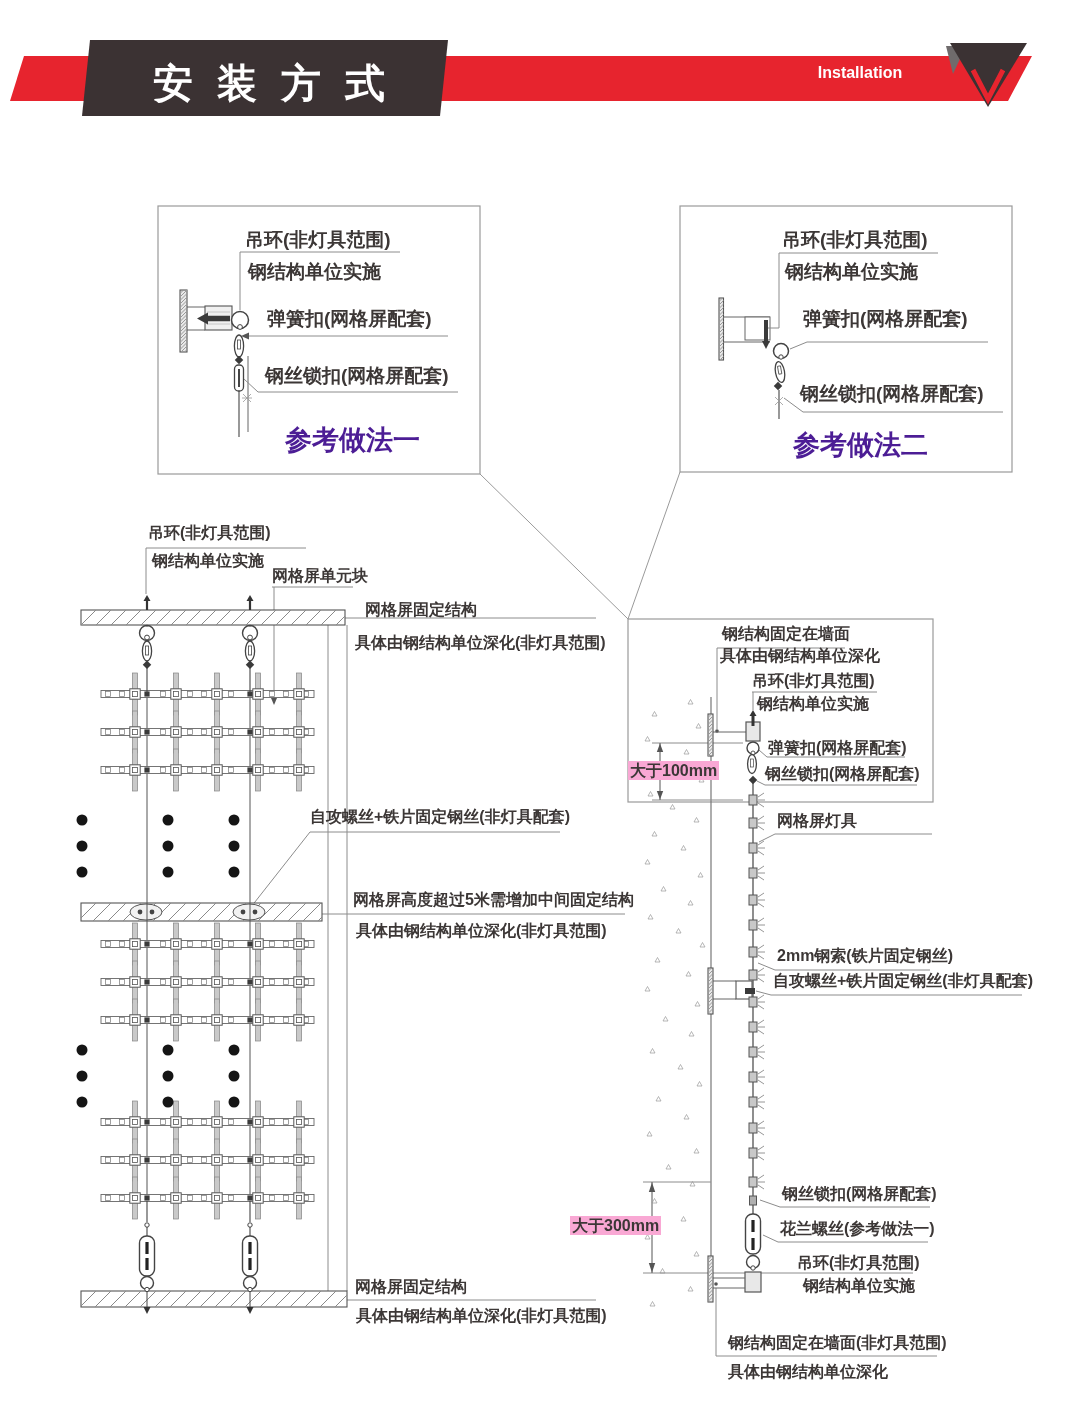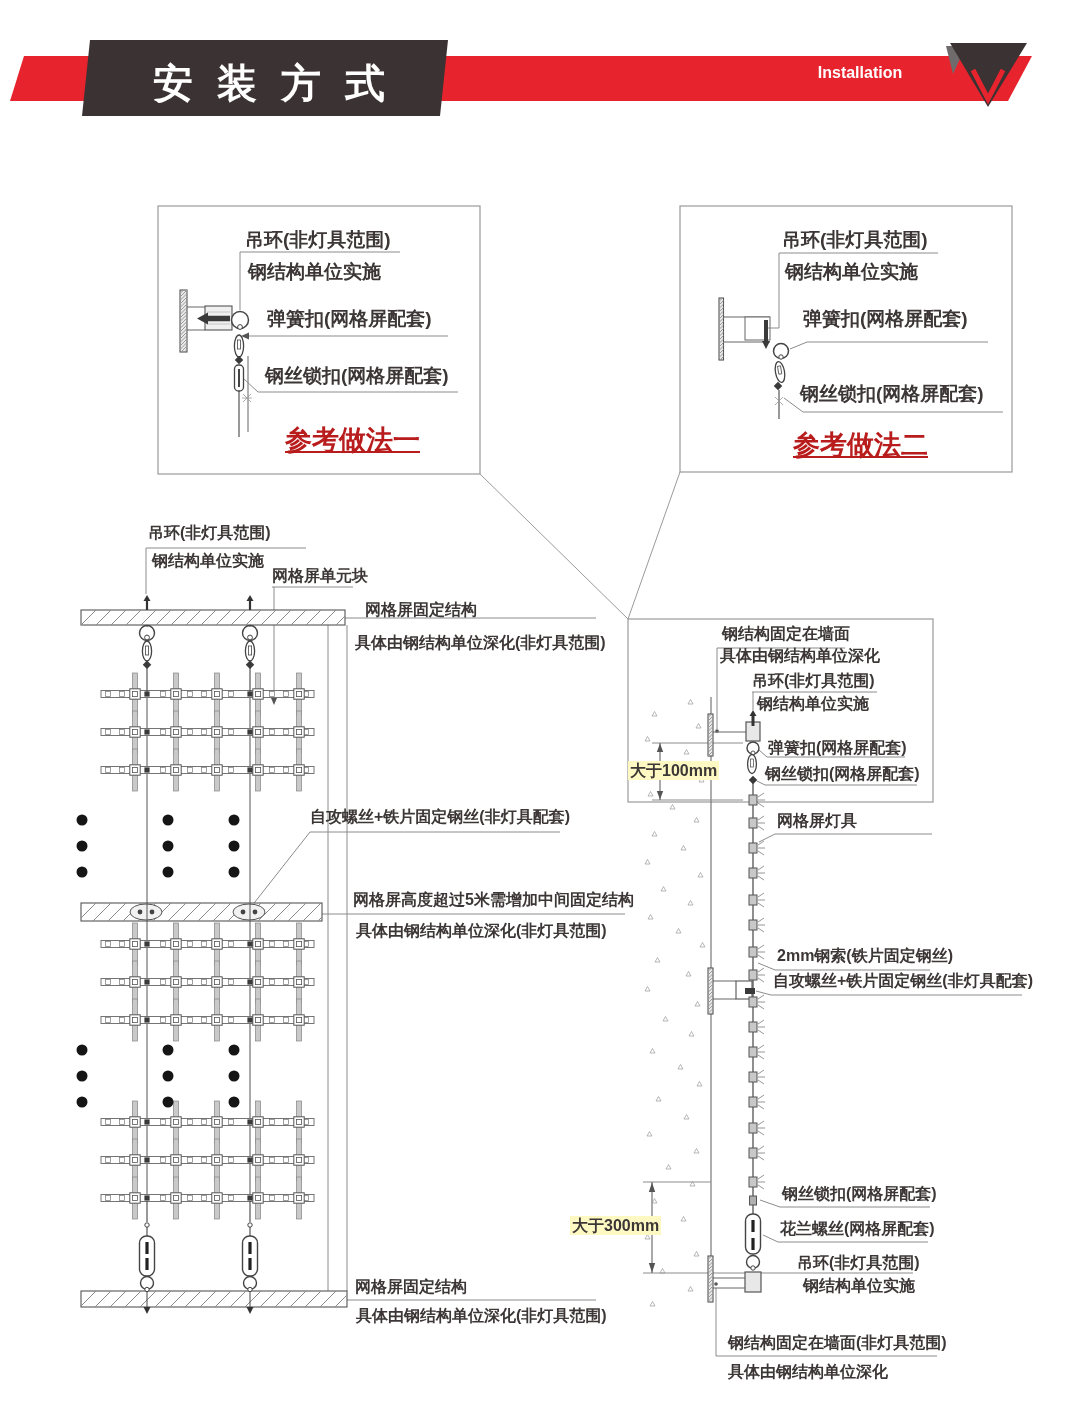--- a/index.html
+++ b/index.html
@@ -2,22 +2,22 @@
 <html><head>
 <meta charset="utf-8">
 <style>
   html,body{margin:0;padding:0;background:#fff;}
   #page{position:relative;width:1080px;height:1415px;background:#fff;overflow:hidden;
         font-family:"Liberation Sans","DejaVu Sans",sans-serif;}
   #art{position:absolute;left:0;top:0;z-index:1;}
   .lbl{position:absolute;z-index:2;font-weight:700;font-size:16px;line-height:1.2;
        color:#3c3736;white-space:nowrap;}
   .boxlbl{font-size:19px;}
-  .red{color:#b91c1c;font-size:27px;font-weight:700;text-decoration:underline;}
-  .dim{background:#fef9c3;padding:0 2px;}
+  .red{color:#4c1d95;font-size:27px;font-weight:700;}
+  .dim{background:#f9a8d4;padding:0 2px;}
   .hdr-title{position:absolute;left:90px;top:40px;width:358px;height:87px;z-index:3;
        display:flex;align-items:center;justify-content:center;
        font-size:40px;font-weight:700;color:#fff;letter-spacing:24px;text-indent:24px;}
   .hdr-sub{position:absolute;left:770px;top:64px;width:180px;z-index:3;text-align:center;
        font-size:16px;font-weight:700;color:#fff;}
 </style>
 </head>
 <body>
 
 <div id="page">
@@ -770,18 +770,18 @@
   <div class="lbl" style="left:752px;top:671px">吊环(非灯具范围)</div>
   <div class="lbl" style="left:757px;top:694px">钢结构单位实施</div>
   <div class="lbl" style="left:768px;top:738px">弹簧扣(网格屏配套)</div>
   <div class="lbl" style="left:765px;top:764px">钢丝锁扣(网格屏配套)</div>
   <div class="lbl dim" style="left:628px;top:761px">大于100mm</div>
   <div class="lbl" style="left:777px;top:811px">网格屏灯具</div>
   <div class="lbl" style="left:777px;top:946px">2mm钢索(铁片固定钢丝)</div>
   <div class="lbl" style="left:773px;top:971px">自攻螺丝+铁片固定钢丝(非灯具配套)</div>
   <div class="lbl dim" style="left:570px;top:1216px">大于300mm</div>
   <div class="lbl" style="left:782px;top:1184px">钢丝锁扣(网格屏配套)</div>
-  <div class="lbl" style="left:780px;top:1219px">花兰螺丝(网格屏配套)</div>
+  <div class="lbl" style="left:780px;top:1219px">花兰螺丝(参考做法一)</div>
   <div class="lbl" style="left:797px;top:1253px">吊环(非灯具范围)</div>
   <div class="lbl" style="left:803px;top:1276px">钢结构单位实施</div>
   <div class="lbl" style="left:728px;top:1333px">钢结构固定在墙面(非灯具范围)</div>
   <div class="lbl" style="left:728px;top:1362px">具体由钢结构单位深化</div>
 </div>
 
 </body></html>

